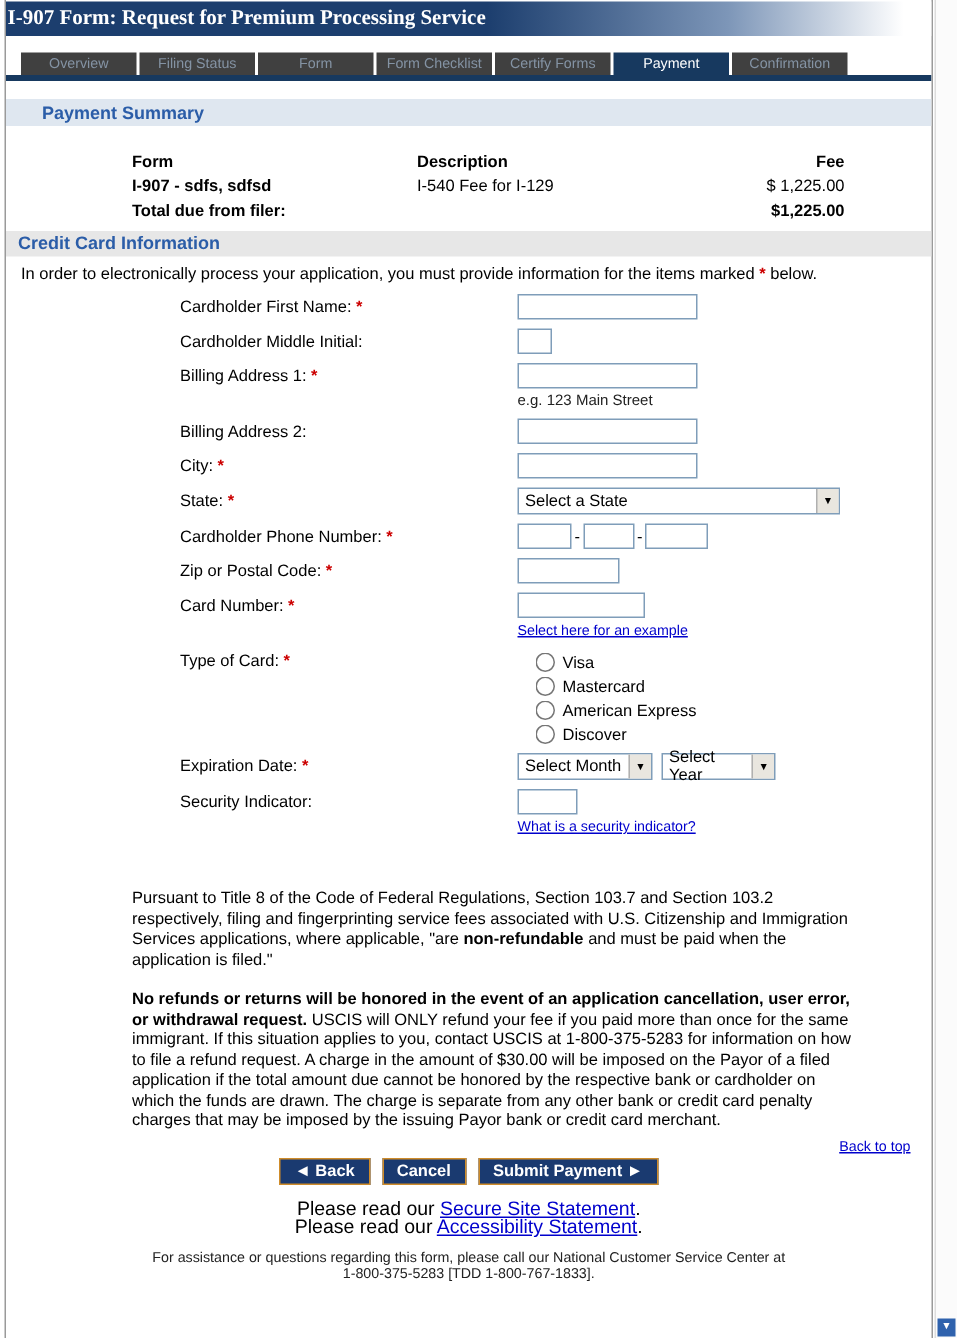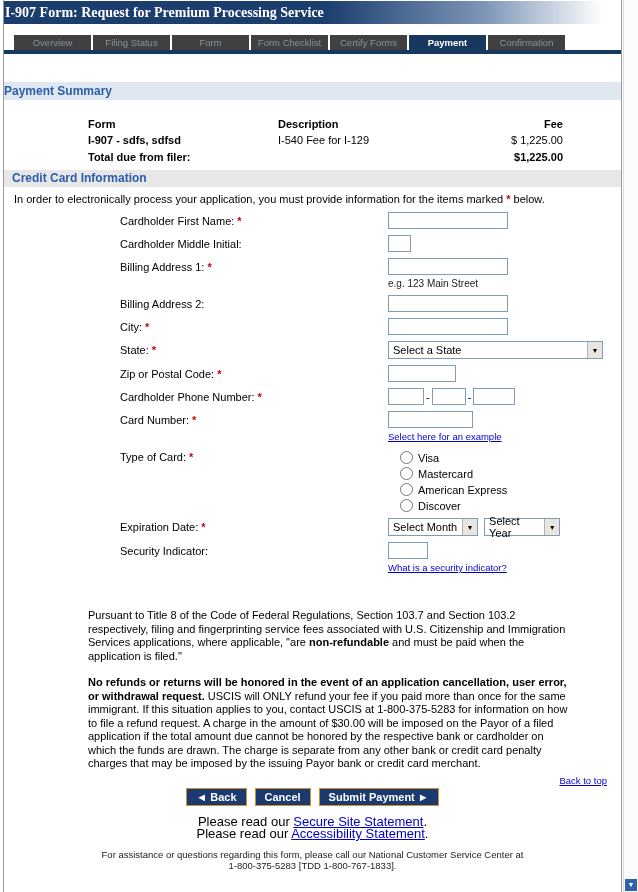--- a/index.html
+++ b/index.html
@@ -9,41 +9,41 @@
 
   
   .titlebar { margin-top:1px; height:23px; line-height:23px; padding-left:1px;
               font-family:"Liberation Serif", serif; font-weight:bold; font-size:14px; color:#fff;
               background:linear-gradient(to right, var(--header-navy,#1c3e6e) 0%, var(--header-navy,#1c3e6e) 52%, #7d96b8 78%, #ffffff 97%); }
 
   
   .tabs { display:flex; gap:2px; margin:11px 0 0 10px; }
   .tab { width:77px; height:15px; line-height:15px; text-align:center;
          background:#404040; color:#8493a4; font-size:9.5px; cursor:pointer; }
-  .tab.active { background:var(--active-tab,#17395f); color:#ffffff; font-weight:bold; }
+  .tab.active { background:var(--active-tab,#17395f); color:#ffffff; font-weight:normal; }
   .tabline { height:4px; background:var(--active-tab,#17395f); }
 
   
   .section-bar { font-weight:bold; font-size:12px; color:var(--heading-blue,#2b5da8); }
-  .summary-bar { margin-top:28px; height:18px; line-height:18px; background:#dfe7f0; }
+  .summary-bar { margin-top:12px; height:18px; line-height:18px; padding-left:24px; background:#dfe7f0; }
   .cc-bar { height:17px; line-height:17px; padding-left:8px; background:#e7e7e7; }
 
   
   .fee-table { margin:18px 58px 6px 84px; }
   .ft-row { display:grid; grid-template-columns:190px 1fr auto; line-height:13px; margin-bottom:3px; }
   .ft-head > div { font-weight:bold; }
   .ft-total { margin-top:4px; }
   .bold { font-weight:bold; }
   .right { text-align:center; }
 
   .intro { margin:5px 10px 6px 10px; line-height:14px; }
 
   
   .form { padding-left:116px; margin-top:2px; }
-  .frow { display:flex; margin-bottom:6px;gap:43px; }
+  .frow { display:flex; margin-bottom:6px; }
   .flabel { width:225px; padding-top:3px; }
   .req { color:var(--req-red,#cc0000); font-weight:bold; margin-left:3px; }
   .ti { height:17px; border:1px solid #7f9db9; background:#fff; font-size:11px; padding:1px 2px; }
   .w120{width:120px} .w23{width:23px} .w85{width:85px} .w68{width:68px}
   .w36{width:36px} .w34{width:34px} .w42{width:42px} .w40{width:40px}
   .hint { font-size:10px; color:#222; margin-top:3px; }
   .link { color:var(--link-blue,#0000cc); text-decoration:underline; cursor:pointer; }
   .slink { display:block; font-size:9.5px; margin-top:3px; }
   .dash { margin:0 2px; }
 
@@ -161,29 +161,29 @@
       <div class="flabel"><span>State:</span><span class="req">*</span></div>
       <div>
         <div class="sel" style="width:215px">
           <span>Select a State</span>
           <span class="arrow">▼</span>
         </div>
       </div>
     </div>
 
     <div class="frow">
+      <div class="flabel"><span>Cardholder Phone Number:</span><span class="req">*</span></div>
+      <div>
+        <input type="text" class="ti w36" style=""><span class="dash">-</span><input type="text" class="ti w34" style=""><span class="dash">-</span><input type="text" class="ti w42" style="">
+      </div>
+    </div>
+
+    <div class="frow">
       <div class="flabel"><span>Zip or Postal Code:</span><span class="req">*</span></div>
       <div><input type="text" class="ti w68" style=""></div>
-    </div>
-
-    <div class="frow">
-      <div class="flabel"><span>Cardholder Phone Number:</span><span class="req">*</span></div>
-      <div>
-        <input type="text" class="ti w36" style=""><span class="dash">-</span><input type="text" class="ti w34" style=""><span class="dash">-</span><input type="text" class="ti w42" style="">
-      </div>
     </div>
 
     <div class="frow">
       <div class="flabel"><span>Card Number:</span><span class="req">*</span></div>
       <div>
         <input type="text" class="ti w85" style="">
         <span class="link slink">Select here for an example</span>
       </div>
     </div>
 

